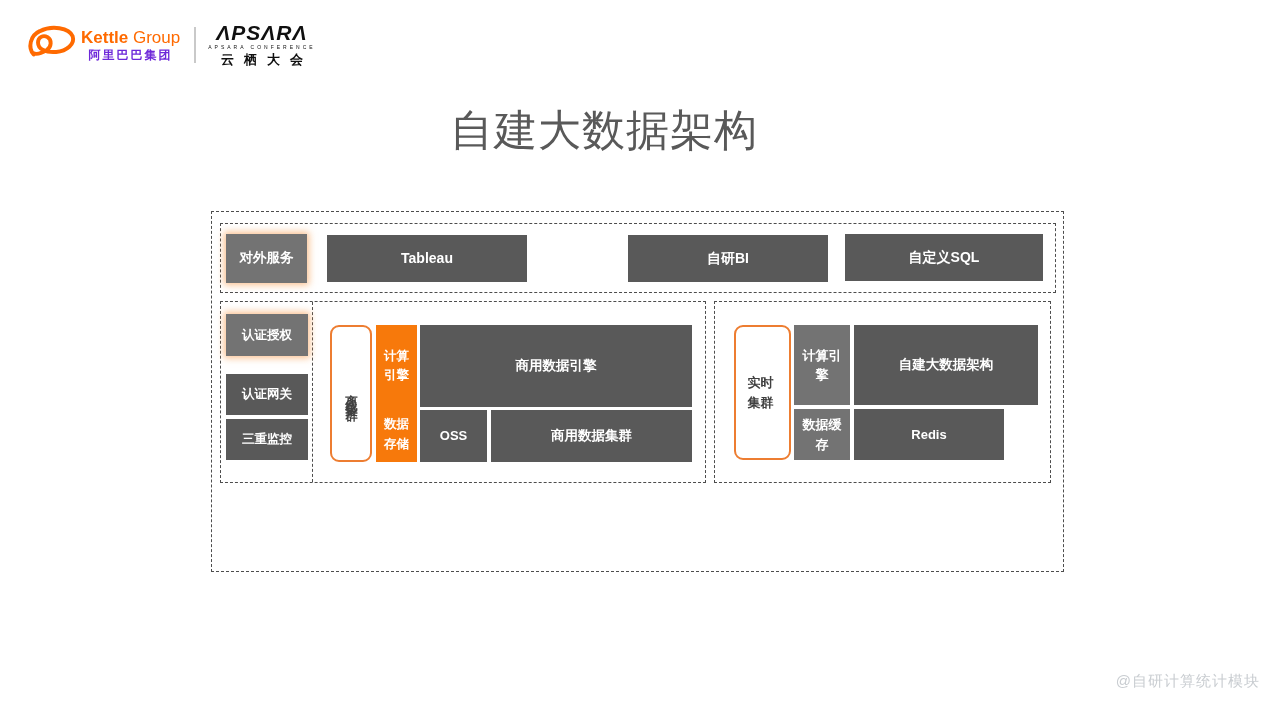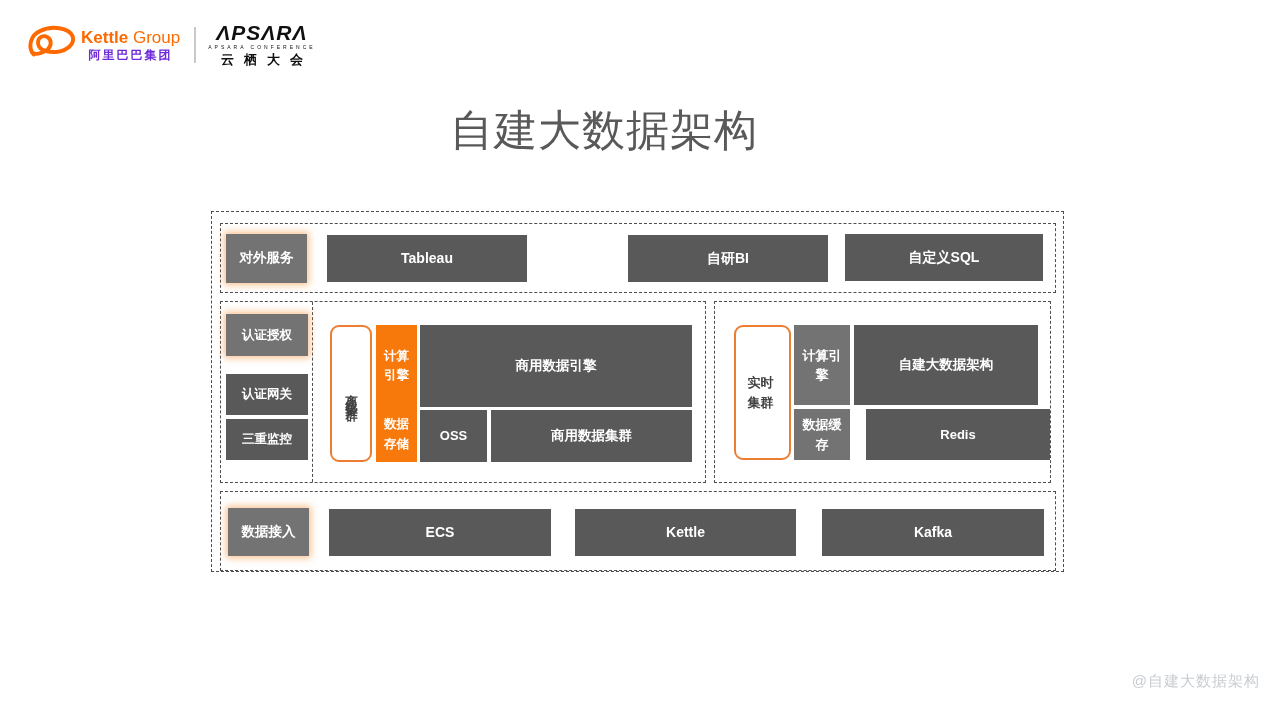--- a/index.html
+++ b/index.html
@@ -105,26 +105,20 @@
       <div class="box gray" style="left:270px;top:108px;width:201px;height:52px;font-size:13.5px;">商用数据集群</div>
     </div>
 
     <div class="section sec-midright">
       <div class="cluster-frame" style="left:19px;top:23px;width:57px;height:135px;">
         <span class="htext">实时集群</span>
       </div>
       <div class="box orange" style="left:79px;top:23px;width:56px;height:80px;font-size:13px;padding:0 5px;">计算引擎</div>
       <div class="box gray" style="left:139px;top:23px;width:184px;height:80px;font-size:13.5px;">自建大数据架构</div>
       <div class="box orange" style="left:79px;top:107px;width:56px;height:51px;font-size:13px;padding:0 5px;">数据缓存</div>
-      <div class="box gray" style="left:151px;top:107px;width:184px;height:51px;font-size:13px;">Redis</div>
+      <div class="box gray" style="left:139px;top:107px;width:150px;height:51px;font-size:13px;">Redis</div>
     </div>
 
-    <div class="section sec-bottom">
-      <div class="box orange glow" style="left:7px;top:16px;width:81px;height:48px;font-size:13.5px;">数据接入</div>
-      <div class="box gray" style="left:108px;top:17px;width:222px;height:47px;">ECS</div>
-      <div class="box gray" style="left:354px;top:17px;width:221px;height:47px;">Kettle</div>
-      <div class="box gray" style="left:601px;top:17px;width:222px;height:47px;">Kafka</div>
-    </div>
   </div>
 
-  <div class="watermark">@自建大数据架构</div>
+  <div class="watermark">@自研计算统计模块</div>
 
 </div>
 
 </body></html>

